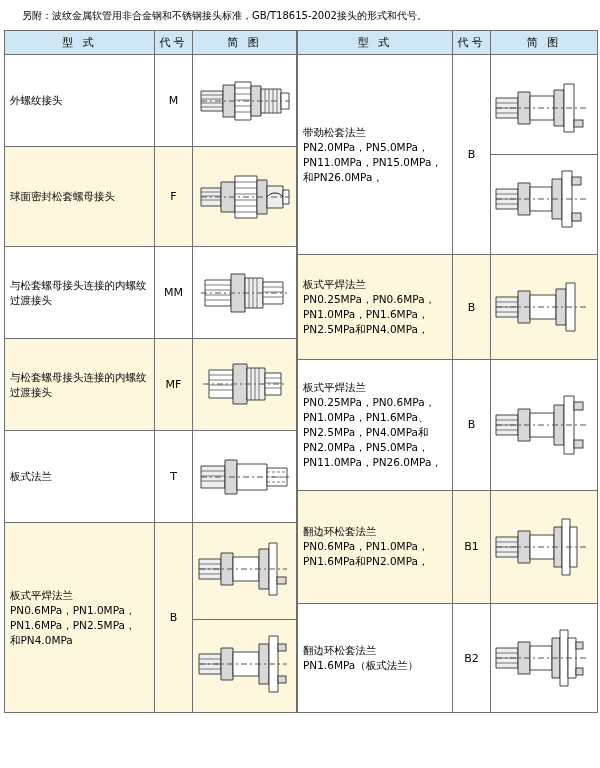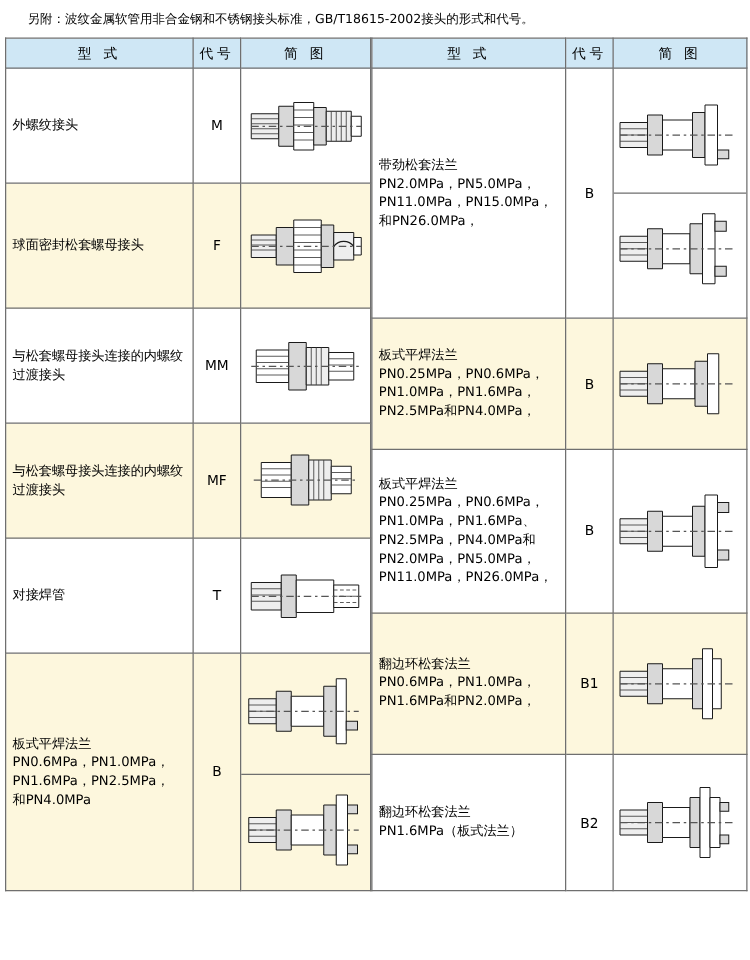--- a/index.html
+++ b/index.html
@@ -185,21 +185,21 @@
                 <path class="fg-thin" d="M56 26 v32 M60 26 v32 M64 26 v32"></path>
                 <path class="hatch-c" d="M70 31 h16 v22 h-16 z"></path>
                 <path class="fg-thin" d="M70 36 h16 M70 41 h16 M70 46 h16"></path>
                 <path d="M8 42 h84" stroke-dasharray="6 3 2 3" stroke="#555"></path>
               </g>
             </svg>
           </td>
         </tr>
 
         <tr style="height:92px;">
-          <td class="cell-type white center-v">对接焊管</td>
+          <td class="cell-type white center-v">板式法兰</td>
           <td class="cell-code white">T</td>
           <td class="cell-fig white">
             <svg width="100" height="86" viewBox="0 0 100 86">
               <g class="fg">
                 <path class="hatch-b" d="M6 32 h24 v22 h-24 z"></path>
                 <path class="fg-thin" d="M6 37 h24 M6 42 h24 M6 47 h24"></path>
                 <path class="hatch-a" d="M30 26 h12 v34 h-12 z"></path>
                 <path class="hatch-c" d="M42 30 h30 v26 h-30 z"></path>
                 <path class="hatch-c" d="M72 34 h20 v18 h-20 z"></path>
                 <path class="fg-thin dash" d="M72 38 h20 M72 43 h20 M72 48 h20"></path>

